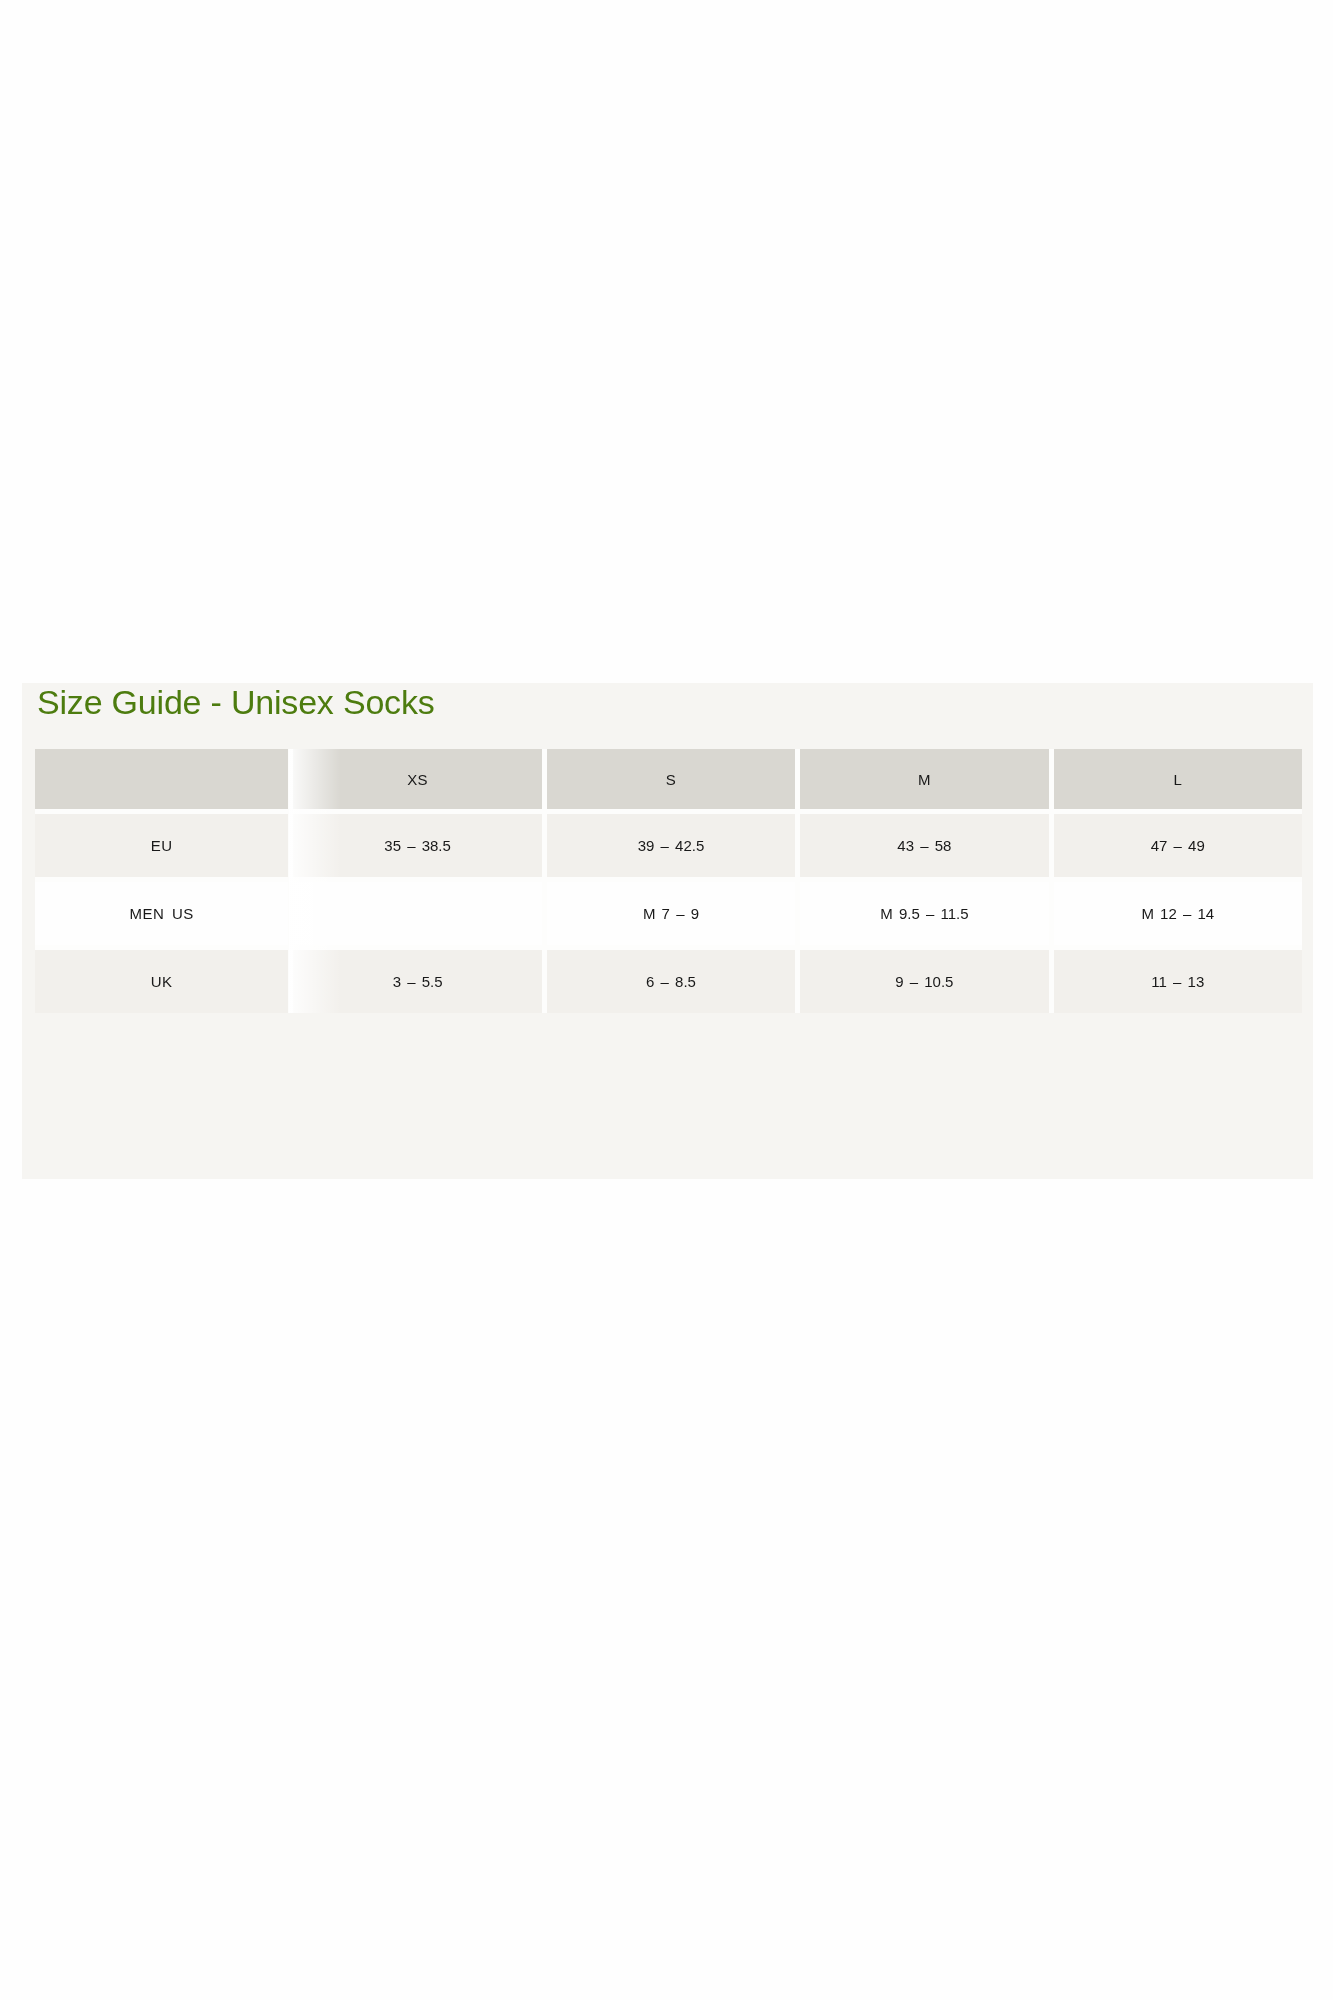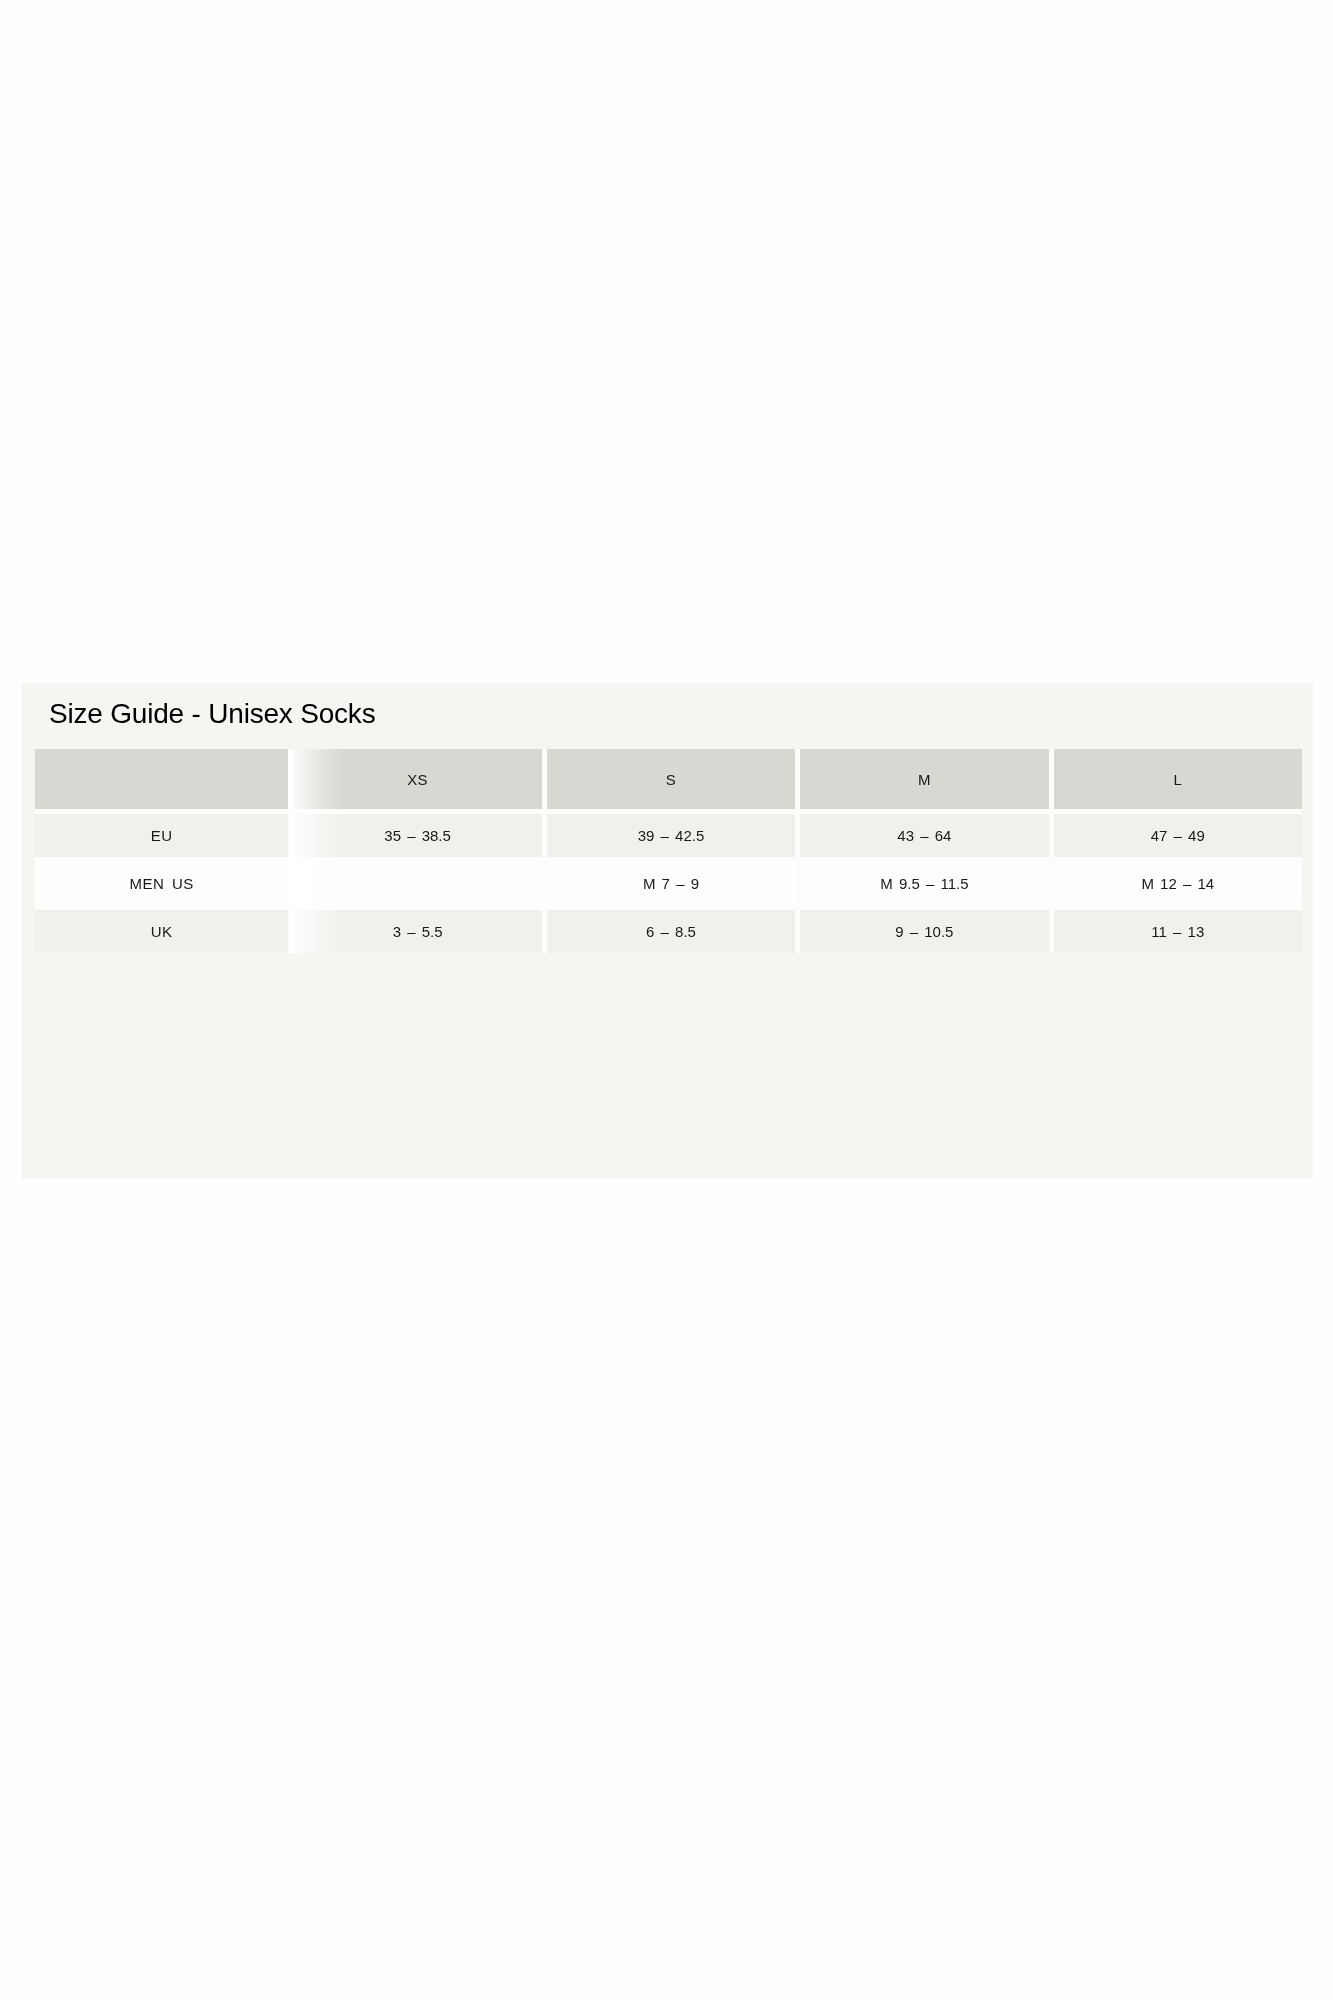--- a/index.html
+++ b/index.html
@@ -20,26 +20,26 @@
     left: 22px;
     top: 683px;
     width: 1291px;
     height: 496px;
     background: #f6f5f2;
   }
   .panel-title {
     position: absolute;
     left: 15px;
     top: 5px;
-    margin: 12px;
-    font-size: 28px;
+    margin: 0;
+    font-size: 34px;
     line-height: 28px;
     font-weight: 400;
     letter-spacing: -0.2px;
-    color: #000000;
+    color: #4d7c0f;
     white-space: nowrap;
   }
   .table-wrap {
     position: absolute;
     left: 13px;
     top: 66px;
     width: 1267px;
   }
   table.size-table {
     width: 100%;
@@ -59,21 +59,21 @@
     color: #191919;
     overflow: hidden;
     white-space: nowrap;
   }
   .size-table thead th {
     height: 60px;
     background: #d9d7d1;
     letter-spacing: 0.4px;
   }
   .size-table tbody td {
-    height: 48px;
+    height: 68px;
     border-top: 5px solid #fdfdfc;
   }
   .size-table th + th,
   .size-table td + td {
     border-left: 5px solid #fdfdfc;
   }
   .size-table tbody tr:nth-child(odd) td {
     background: #f2f0ec;
   }
   .size-table tbody tr:nth-child(even) td {
@@ -112,21 +112,21 @@
           <th>S</th>
           <th>M</th>
           <th>L</th>
         </tr>
       </thead>
       <tbody>
         <tr>
           <td class="row-label">EU</td>
           <td class="val">35 – 38.5</td>
           <td class="val">39 – 42.5</td>
-          <td class="val">43 – 64</td>
+          <td class="val">43 – 58</td>
           <td class="val">47 – 49</td>
         </tr>
         <tr>
           <td class="row-label">MEN US</td>
           <td class="val"></td>
           <td class="val">M 7 – 9</td>
           <td class="val">M 9.5 – 11.5</td>
           <td class="val">M 12 – 14</td>
         </tr>
         <tr>

